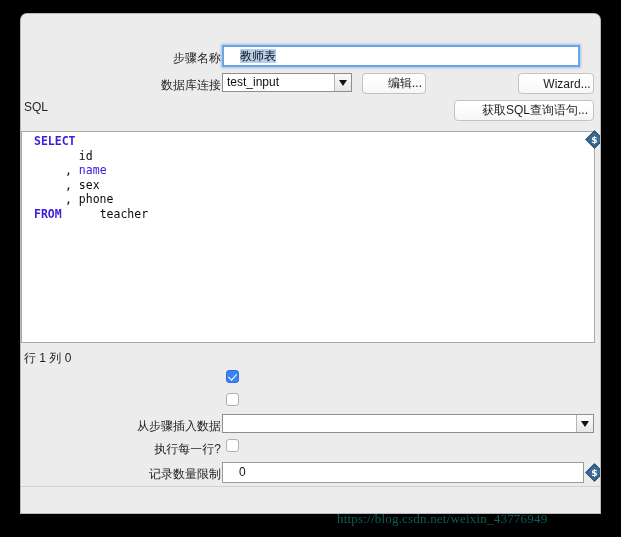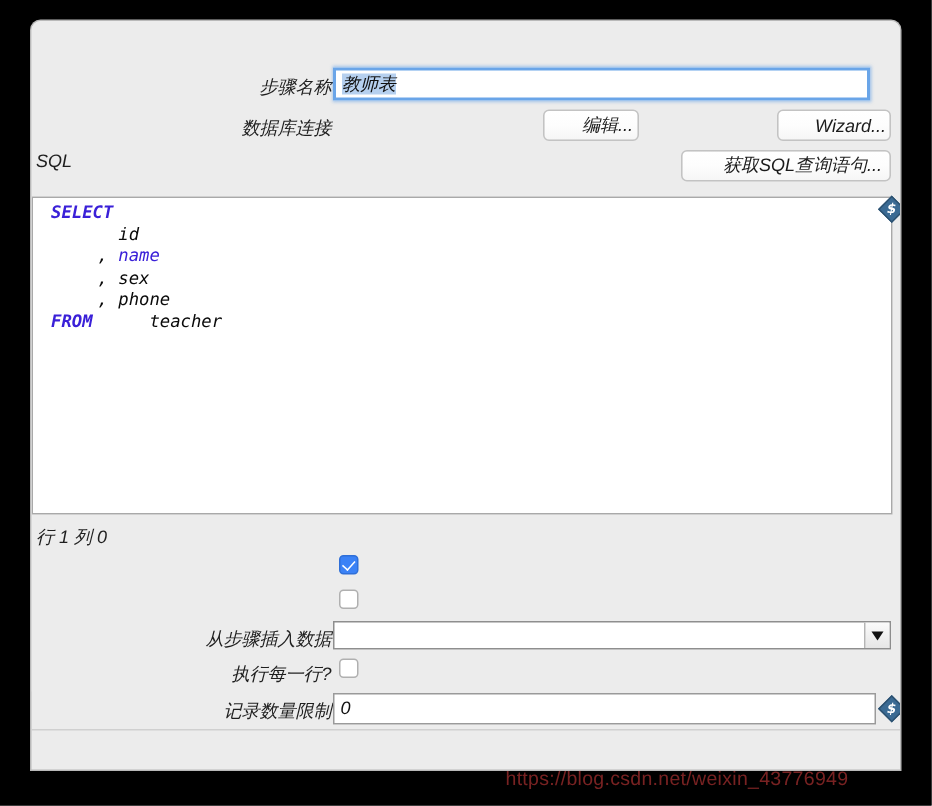--- a/index.html
+++ b/index.html
@@ -51,21 +51,20 @@
   }
   .light.red    { background: #ff5f57; box-shadow: inset 0 0 0 .5px rgba(0,0,0,.16); }
   .light.yellow { background: #ffbd2e; box-shadow: inset 0 0 0 .5px rgba(0,0,0,.16); }
   .light.green  { background: #12cc1d; box-shadow: inset 0 0 0 .5px rgba(0,0,0,.16); }
 
   
   #content {
     position: relative;
     height: 447px;
     background: #ececec;
-    font-style: italic;
   }
 
   .lbl {
     position: absolute;
     font-size: 12px;
     color: #1e1e1e;
     text-align: right;
     white-space: nowrap;
   }
   .lbl-left {
@@ -73,21 +72,21 @@
   }
 
   
   .textfield {
     position: absolute;
     box-sizing: border-box;
     background: #ffffff;
     border: 1px solid #9a9a9a;
     font-size: 12px;
     color: #111;
-    padding: 1px 4px;
+    padding: 1px 16px;
     line-height: 16px;
     outline: none;
     font-family: "Liberation Sans", "DejaVu Sans", sans-serif;
   }
   .textfield.focused {
     border: 2px solid #6aa5e8;
     box-shadow: 0 0 2px 1px rgba(100,160,230,.55);
   }
   .sel {
     background: #b6d0ef;
@@ -223,39 +222,45 @@
     height: 1px;
     background: #d0d0d0;
   }
 
   
   #watermark {
     position: absolute;
     left: 337px;
     top: 511px;
     font-size: 13px;
-    color: #ef4444;
+    color: #14b8a6;
     opacity: .5;
     letter-spacing: .2px;
-    font-family: Liberation Sans, sans-serif;
+    font-family: Liberation Serif, serif;
     white-space: nowrap;
   }
 </style>
 </head>
 <body>
 
 <div id="window">
 
 
   <div id="content">
 
     <div class="lbl" style="left:110px; top:36px; width:90px;">步骤名称</div>
     <div class="textfield focused" style="left:201px; top:31px; width:358px; height:22px;"><span class="sel">教师表</span></div>
 
     <div class="lbl" style="left:96px; top:63px; width:104px;">数据库连接</div>
+    <div class="combo" style="left:201px; top:59px; width:130px;">
+      <div class="val">test_input</div>
+      <div class="arrowbox">
+        <div class="tri-down"></div>
+      </div>
+    </div>
 
     <div class="btn" style="left:341px; top:59px; width:64px; height:21px;">编辑...</div>
     <div class="btn" style="left:497px; top:59px; width:76px; height:21px;">Wizard...</div>
     <div class="btn" style="left:433px; top:86px; width:140px; height:21px;">获取SQL查询语句...</div>
 
     <div class="lbl lbl-left" style="left:3px; top:86px;">SQL</div>
 
     <div id="sql-editor" style="left:0px; top:117px; width:574px; height:212px;"><div><span class="kw">SELECT</span></div><div><span class="plain">  id</span></div><div><span class="plain">, </span><span class="kw2">name</span></div><div><span class="plain">, sex</span></div><div><span class="plain">, phone</span></div><div><span class="kw">FROM</span><span class="plain"> teacher</span></div></div>
 
     <div class="dollar-diamond" style="left:566px; top:118px;">

